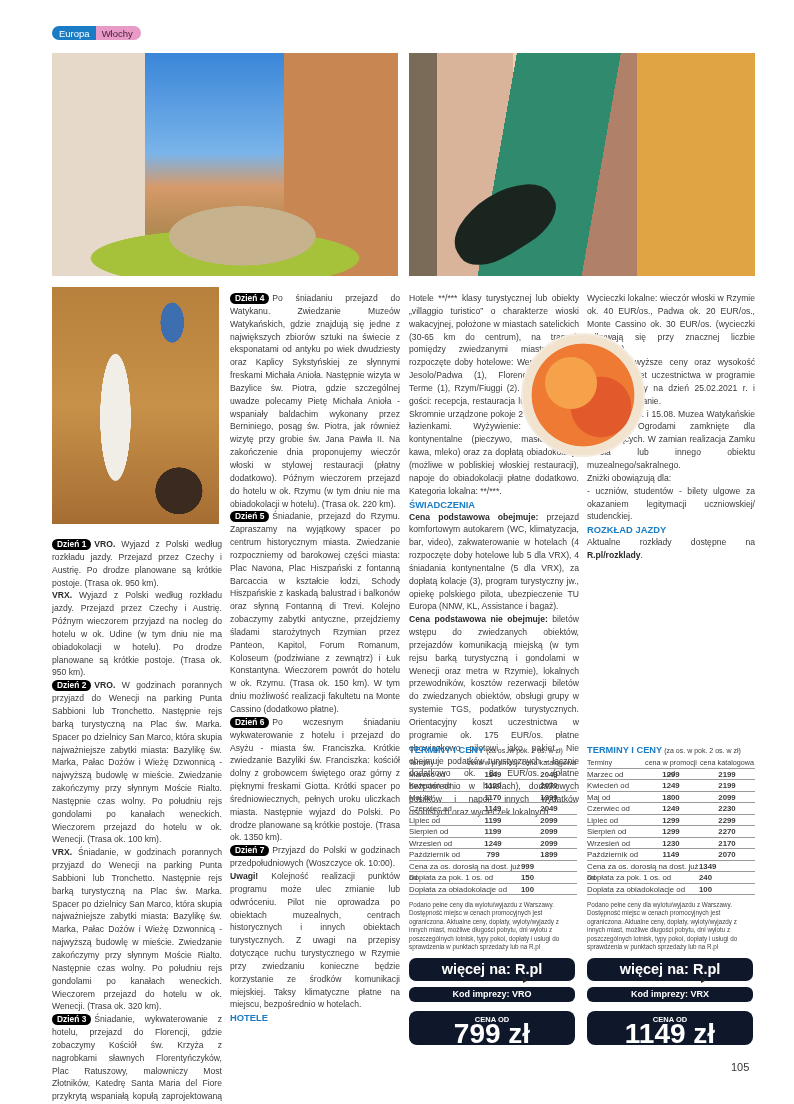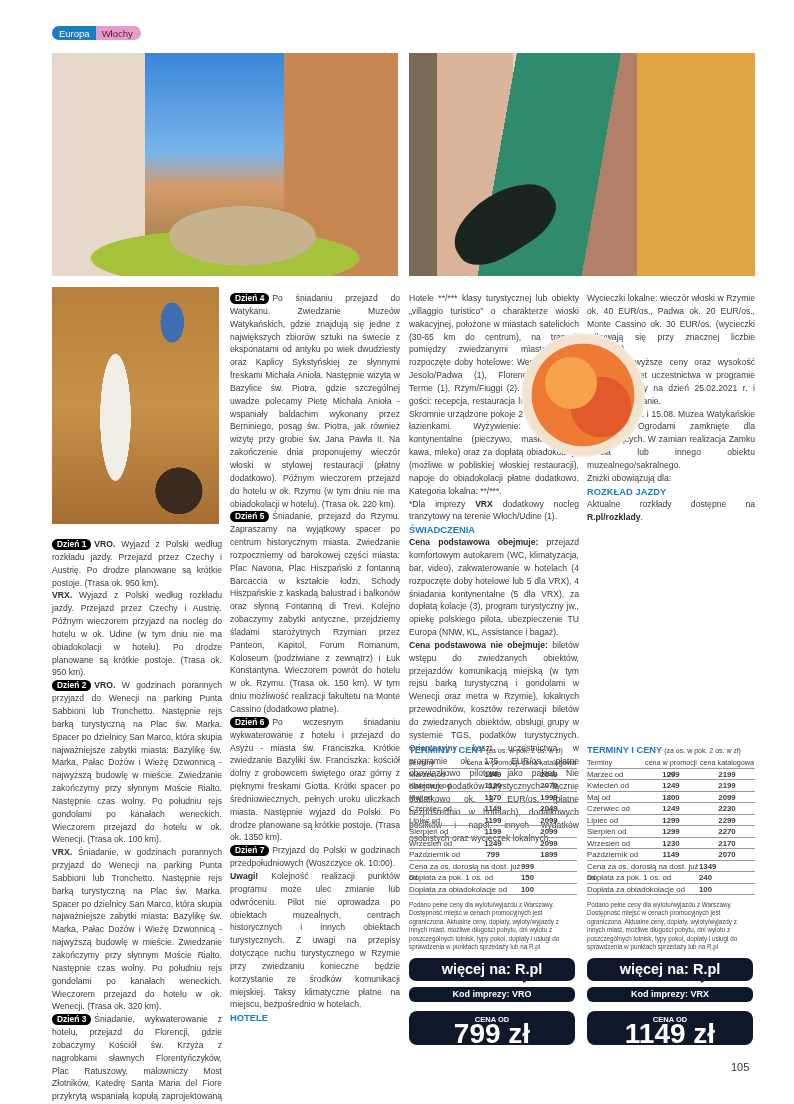--- a/index.html
+++ b/index.html
@@ -103,31 +103,31 @@
   <p><span class="day">Dzień 4</span><span>Po śniadaniu przejazd do Watykanu. Zwiedzanie Muzeów Watykańskich, gdzie znajdują się jedne z największych zbiorów sztuki na świecie z eksponatami od antyku po wiek dwudziesty oraz Kaplicy Sykstyńskiej ze słynnymi freskami Michała Anioła. Następnie wizyta w Bazylice św. Piotra, gdzie szczególnej uwadze polecamy Pietę Michała Anioła - wspaniały baldachim wykonany przez Berniniego, posąg św. Piotra, jak również wizytę przy grobie św. Jana Pawła II. Na zakończenie dnia proponujemy wieczór włoski w stylowej restauracji (płatny dodatkowo). Późnym wieczorem przejazd do hotelu w ok. Rzymu (w tym dniu nie ma obiadokolacji w hotelu). (Trasa ok. 220 km).</span></p>
   <p><span class="day">Dzień 5</span><span>Śniadanie, przejazd do Rzymu. Zapraszamy na wyjątkowy spacer po centrum historycznym miasta. Zwiedzanie rozpoczniemy od barokowej części miasta: Plac Navona, Plac Hiszpański z fontanną Barcaccia w kształcie łodzi, Schody Hiszpańskie z kaskadą balustrad i balkonów oraz słynną Fontanną di Trevi. Kolejno zobaczymy zabytki antyczne, przejdziemy śladami starożytnych Rzymian przez Panteon, Kapitol, Forum Romanum, Koloseum (podziwiane z zewnątrz) i Łuk Konstantyna. Wieczorem powrót do hotelu w ok. Rzymu. (Trasa ok. 150 km). W tym dniu możliwość realizacji fakultetu na Monte Cassino (dodatkowo płatne).</span></p>
   <p><span class="day">Dzień 6</span><span>Po wczesnym śniadaniu wykwaterowanie z hotelu i przejazd do Asyżu - miasta św. Franciszka. Krótkie zwiedzanie Bazyliki św. Franciszka: kościół dolny z grobowcem świętego oraz górny z pięknymi freskami Giotta. Krótki spacer po średniowiecznych, pełnych uroku uliczkach miasta. Następnie wyjazd do Polski. Po drodze planowane są krótkie postoje. (Trasa ok. 1350 km).</span></p>
   <p><span class="day">Dzień 7</span><span>Przyjazd do Polski w godzinach przedpołudniowych (Woszczyce ok. 10:00).</span></p>
   <p><b>Uwagi!</b><span> Kolejność realizacji punktów programu może ulec zmianie lub odwróceniu. Pilot nie oprowadza po obiektach muzealnych, centrach historycznych i innych obiektach turystycznych. Z uwagi na przepisy dotyczące ruchu turystycznego w Rzymie przy zwiedzaniu konieczne będzie korzystanie ze środków komunikacji miejskiej. Taksy klimatyczne płatne na miejscu, bezpośrednio w hotelach.</span></p>
   <div class="sec">HOTELE</div>
 </div>
 
 <div class="col" id="col3">
   <p>Hotele **/*** klasy turystycznej lub obiekty „villaggio turistico” o charakterze wioski wakacyjnej, położone w miastach satelickich (30-65 km do centrum), na trasach pomiędzy zwiedzanymi miastami. 4* rozpoczęte doby hotelowe: Wenecja/Lido di Jesolo/Padwa (1), Florencja/Chianciano Terme (1), Rzym/Fiuggi (2). Do dyspozycji gości: recepcja, restauracja lub bar. Pokoje: Skromnie urządzone pokoje 2 i 3-osobowe z łazienkami. Wyżywienie: śniadania kontynentalne (pieczywo, masło, dżem, kawa, mleko) oraz za dopłatą obiadokolacje (możliwe w pobliskiej włoskiej restauracji), napoje do obiadokolacji płatne dodatkowo. Kategoria lokalna: **/***.</p>
-  <p><span>*Dla imprezy </span><b>VRX</b><span> dodatkowy nocleg tranzytowy na terenie Włoch/Udine (1).</span></p>
   <div class="sec">ŚWIADCZENIA</div>
   <p><b>Cena podstawowa obejmuje:</b><span> przejazd komfortowym autokarem (WC, klimatyzacja, bar, video), zakwaterowanie w hotelach (4 rozpoczęte doby hotelowe lub 5 dla VRX), 4 śniadania kontynentalne (5 dla VRX), za dopłatą kolacje (3), program turystyczny jw., opiekę polskiego pilota, ubezpieczenie TU Europa (NNW, KL, Assistance i bagaż).</span></p>
   <p><b>Cena podstawowa nie obejmuje:</b><span> biletów wstępu do zwiedzanych obiektów, przejazdów komunikacją miejską (w tym rejsu barką turystyczną i gondolami w Wenecji oraz metra w Rzymie), lokalnych przewodników, kosztów rezerwacji biletów do zwiedzanych obiektów, obsługi grupy w systemie TGS, podatków turystycznych. Orientacyjny koszt uczestnictwa w programie ok. 175 EUR/os. płatne obowiązkowo pilotowi jako pakiet. Nie obejmuje podatków turystycznych – łącznie dodatkowo ok. 8 EUR/os. (płatne bezpośrednio w hotelach), dodatkowych posiłków i napoi, innych wydatków osobistych oraz wycieczek lokalnych.</span></p>
 </div>
 
 <div class="col" id="col4">
   <p>Wycieczki lokalne: wieczór włoski w Rzymie ok. 40 EUR/os., Padwa ok. 20 EUR/os., Monte Cassino ok. 30 EUR/os. (wycieczki odbywają się przy znacznej liczbie chętnych).</p>
   <p><b>Uwaga!</b><span> Powyższe ceny oraz wysokość opłat za pakiet uczestnictwa w programie podane zostały na dzień 25.02.2021 r. i mogą ulec zmianie.</span></p>
   <p><b>Uwaga!</b><span> 29.06. i 15.08. Muzea Watykańskie wraz z Ogrodami zamknięte dla zwiedzających. W zamian realizacja Zamku Anioła lub innego obiektu muzealnego/sakralnego.</span></p>
   <p>Zniżki obowiązują dla:</p>
+  <p>- uczniów, studentów - bilety ulgowe za okazaniem legitymacji uczniowskiej/ studenckiej.</p>
   <div class="sec">ROZKŁAD JAZDY</div>
   <p><span>Aktualne rozkłady dostępne na </span><b>R.pl/rozklady</b><span>.</span></p>
 </div>
 
 <div class="pasta"></div>
 
 <div class="ptable" id="ptable-vro">
   <div class="pt-title"><b>TERMINY I CENY</b><span> (za os. w pok. 2 os. w zł)</span></div>
   <div class="pt-row pt-head">
     <span class="c1">Terminy</span>

